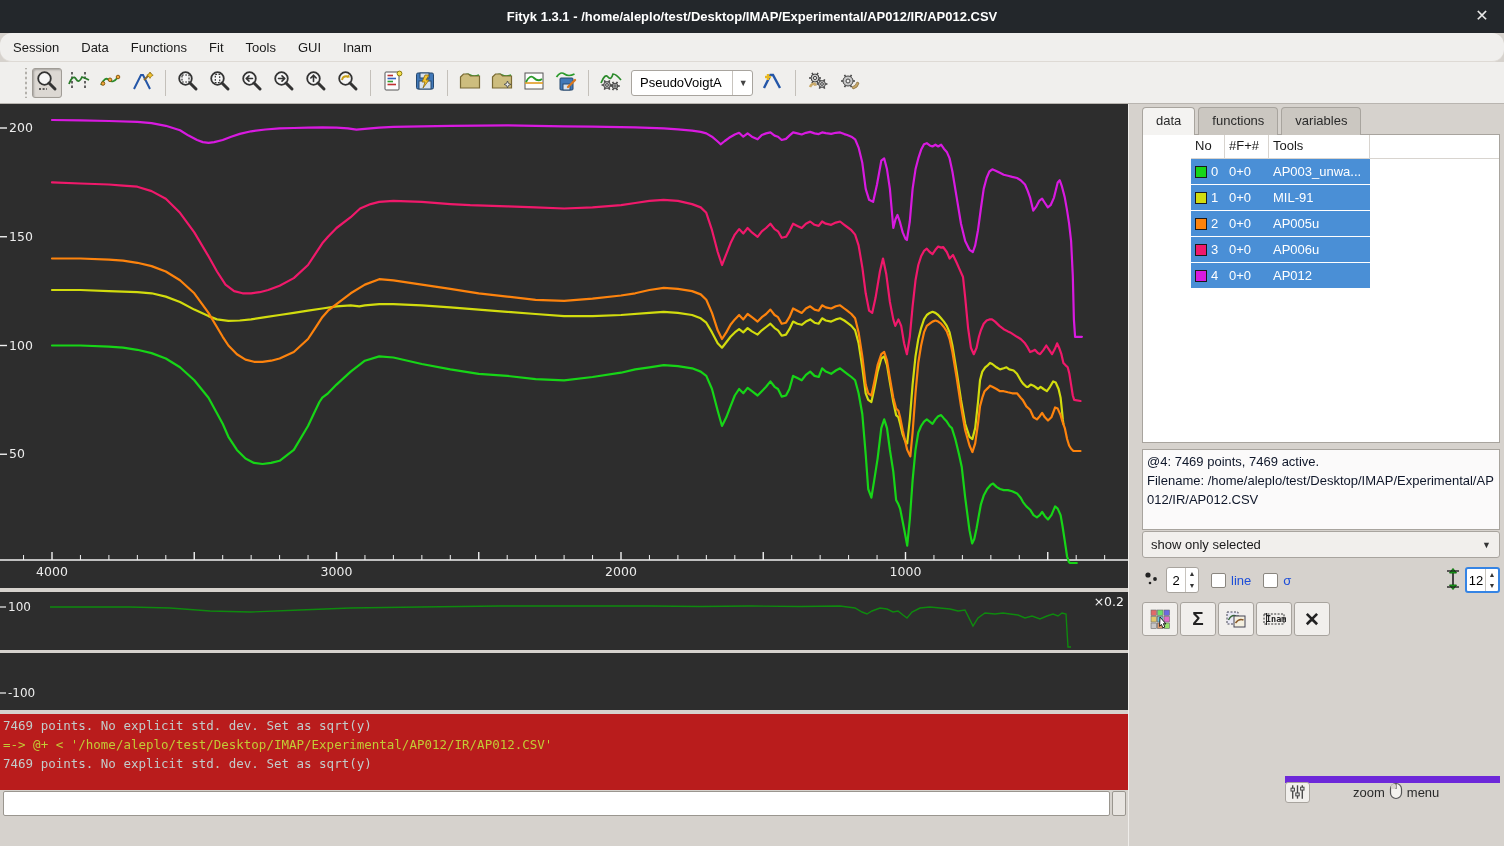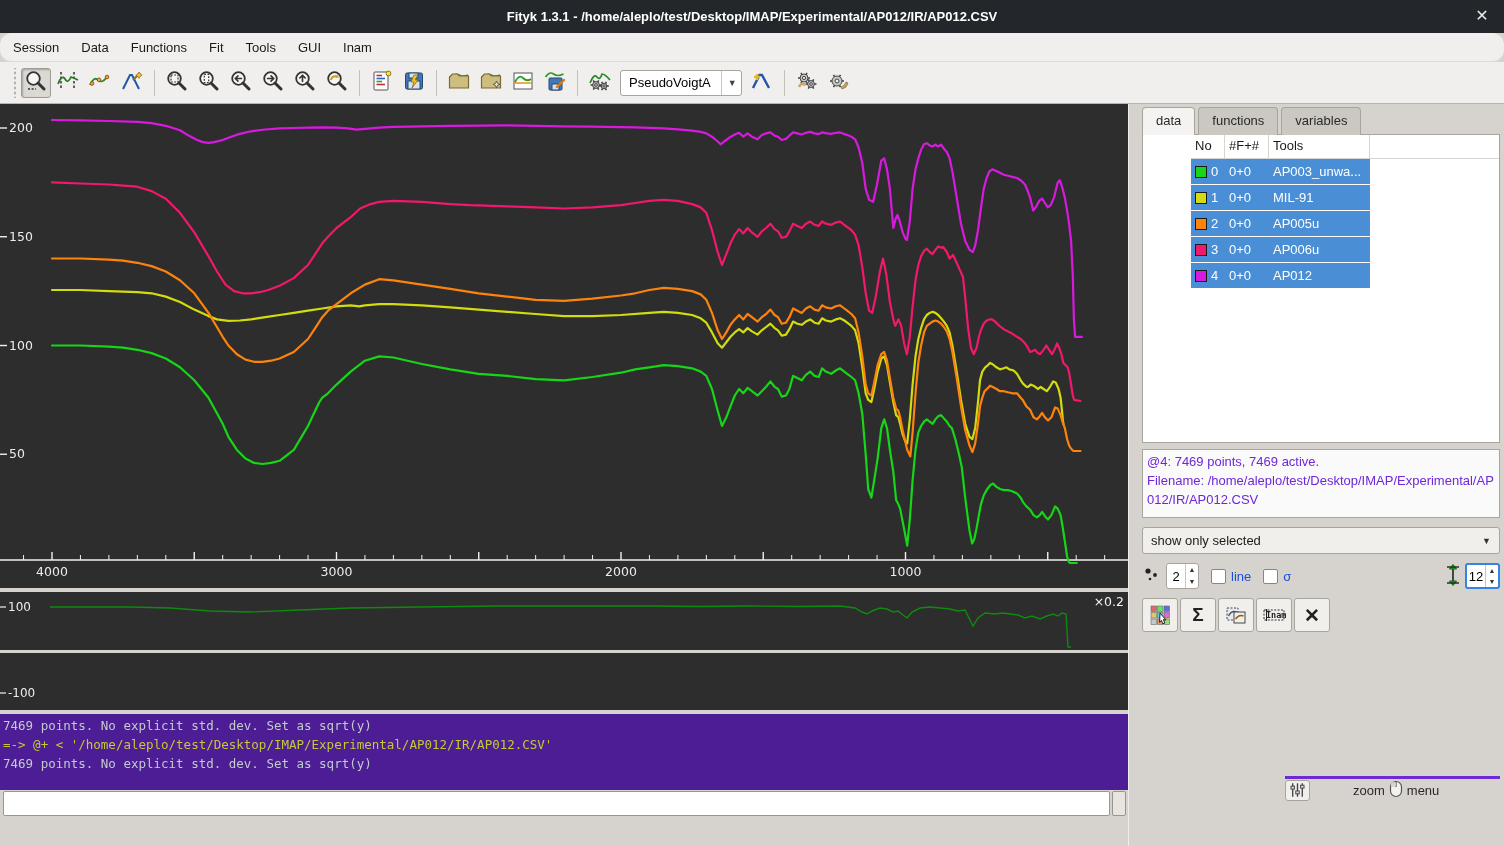--- a/index.html
+++ b/index.html
@@ -13,42 +13,42 @@
   #titlebar .close { position:absolute; right:12px; top:6px; width:20px; height:20px;
     color:#e8e8e8; font-size:16px; line-height:20px; text-align:center; font-weight:normal; cursor:default; }
 
   
   #menubar { height:29px; background:#f0efed; display:flex; align-items:center;
     padding-left:2px; border-bottom:1px solid #dedad5;border-radius:12px; }
   .menu-item { padding:5px 11px; color:#1a1a1a; }
 
   
   #toolbar { height:42px; background:#f0efed; border-bottom:1px solid #b9b5b0;
-    display:flex; align-items:center; padding-left:9px; }
+    display:flex; align-items:center; padding-left:20px; }
   .grip { width:7px; height:30px; margin:0 2px;
     background-image:radial-gradient(circle, #9a968f 1px, transparent 1.2px);
     background-size:4px 5px; background-position:center; background-repeat:repeat-y; }
   .tbtn { width:30px; height:30px; margin:0 1px; display:flex; align-items:center;
     justify-content:center; border:1px solid transparent; border-radius:3px; }
   .tbtn.pressed { background:#dcd8d3; border-color:#a09c96;
     box-shadow:inset 1px 1px 2px rgba(0,0,0,.25); }
   .tsep { width:1px; height:26px; background:#c4c0ba; margin:0 6px; }
   .combo { height:26px; background:#ffffff; border:1px solid #a8a49e; border-radius:3px;
     display:flex; align-items:center; padding:0 4px 0 8px; margin:0 4px; min-width:112px; }
   .combo .val { flex:1; }
   .combo .arrow { margin-left:10px; font-size:9px; color:#444; border-left:1px solid #c8c4be;
     padding-left:6px; align-self:stretch; display:flex; align-items:center; }
 
   
   #workarea { display:flex; height:742px; align-items:stretch; }
   #left-col { width:1128px; display:flex; flex-direction:column; background:#d6d2cd; }
   .plotbox { background:#2d2d2d; }
   #gap1 { height:4px; } #gap2 { height:3px; } #gap3 { height:4px; }
 
-  #console { height:76px; background:#4c1d95; color:#c2cccb; overflow:hidden;
+  #console { height:76px; background:#b91c1c; color:#c2cccb; overflow:hidden;
     font-family:"DejaVu Sans Mono", monospace; font-size:12.5px; padding:2px 0 0 3px; }
   #console .cline { line-height:19px; white-space:pre; }
 
   #input-row { height:28px; display:flex; align-items:center; padding:1px 2px 2px 3px; }
   #cmd-input { flex:1; height:25px; border:1px solid #9a968f; border-radius:2px;
     background:#ffffff; padding:0 5px; font-family:"Liberation Sans",sans-serif; font-size:13px; }
   #input-btn { width:14px; height:25px; margin-left:2px; border:1px solid #9a968f;
     background:#e8e5e1; border-radius:2px; }
 
   
@@ -64,44 +64,44 @@
   #thead { display:flex; height:24px; border-bottom:1px solid #d8d4cf; color:#1a1a1a; }
   #thead .hc { padding:3px 4px; border-right:1px solid #d8d4cf; }
   .hc.c-no { width:34px; } .hc.c-ff { width:44px; } .hc.c-name { width:101px; }
   .trow { display:flex; height:25px; align-items:stretch; color:#ffffff; }
   .trow .cell { display:flex; align-items:center; padding:0 4px; background:#4a8fd6; }
   .cell.c-no { width:34px; } .cell.c-ff { width:44px; } .cell.c-name { width:101px; }
   .cell .swatch { width:12px; height:12px; border:1px solid #1a1a1a; margin-right:4px; flex:0 0 auto; }
   .trow .filler { flex:1; background:#ffffff; }
   .rowgap { height:1px; background:#ffffff; }
 
-  #infobox { background:#fbfafa; border:1px solid #a8a49e; margin-top:6px; height:69px;
-    padding:2px 4px; color:#6d28d9; line-height:19px; word-break:break-all; }
-
-  #filter-dd { height:27px; margin-top:9px; background:#f1efec; border:1px solid #a8a49e;
+  #infobox { background:#fbfafa; border:1px solid #a8a49e; margin-top:6px; height:81px;
+    padding:2px 4px; color:#0f172a; line-height:19px; word-break:break-all; }
+
+  #filter-dd { height:27px; margin-top:1px; background:#f1efec; border:1px solid #a8a49e;
     border-radius:3px; display:flex; align-items:center; padding:8px 8px; color:#1a1a1a; }
   #filter-dd .val { flex:1; }
   #filter-dd .arrow { font-size:9px; color:#333; }
 
   #ctrl-row { display:flex; align-items:center; margin-top:7px; height:30px; }
   .spin { display:flex; height:26px; border:1px solid #a8a49e; background:#fff; border-radius:3px; }
   .spin .num { width:18px; display:flex; align-items:center; justify-content:center; }
   .spin .arrows { width:13px; display:flex; flex-direction:column; border-left:1px solid #c8c4be; }
   .spin .arrows div { flex:1; font-size:7px; line-height:6px; text-align:center; color:#333; padding-top:3px; }
   .spin.focused { border:2px solid #3584e4; }
   .chk { width:15px; height:15px; background:#fff; border:1px solid #8a867f; border-radius:2px; margin:0 5px 0 12px; }
   .chk-label { color:#1d4ed8; }
   #btn-row { display:flex; margin-top:7px; }
   .sbtn { width:36px; height:34px; border:1px solid #a8a49e; background:#f1efec; border-radius:3px;
     margin-right:2px; display:flex; align-items:center; justify-content:center;
     font-weight:bold; color:#222; }
 
   
   #status-hints { position:absolute; left:1285px; top:776px; width:215px; height:25px;
-    display:flex; align-items:center; border-top:3px solid #6d28d9; color:#2a2a2a; }
+    display:flex; align-items:center; border-top:7px solid #6d28d9; color:#2a2a2a; }
   #status-btn { width:25px; height:21px; border:1px solid #a8a49e; border-radius:3px;
     background:#f1efec; display:flex; align-items:center; justify-content:center; margin-right:40px; }
   #status-hints .lbl { margin:0 3px; }
 </style>
 </head>
 <body>
 
 <div id="titlebar">
   <span>Fityk 1.3.1 - /home/aleplo/test/Desktop/IMAP/Experimental/AP012/IR/AP012.CSV</span>
   <span class="close">✕</span>

